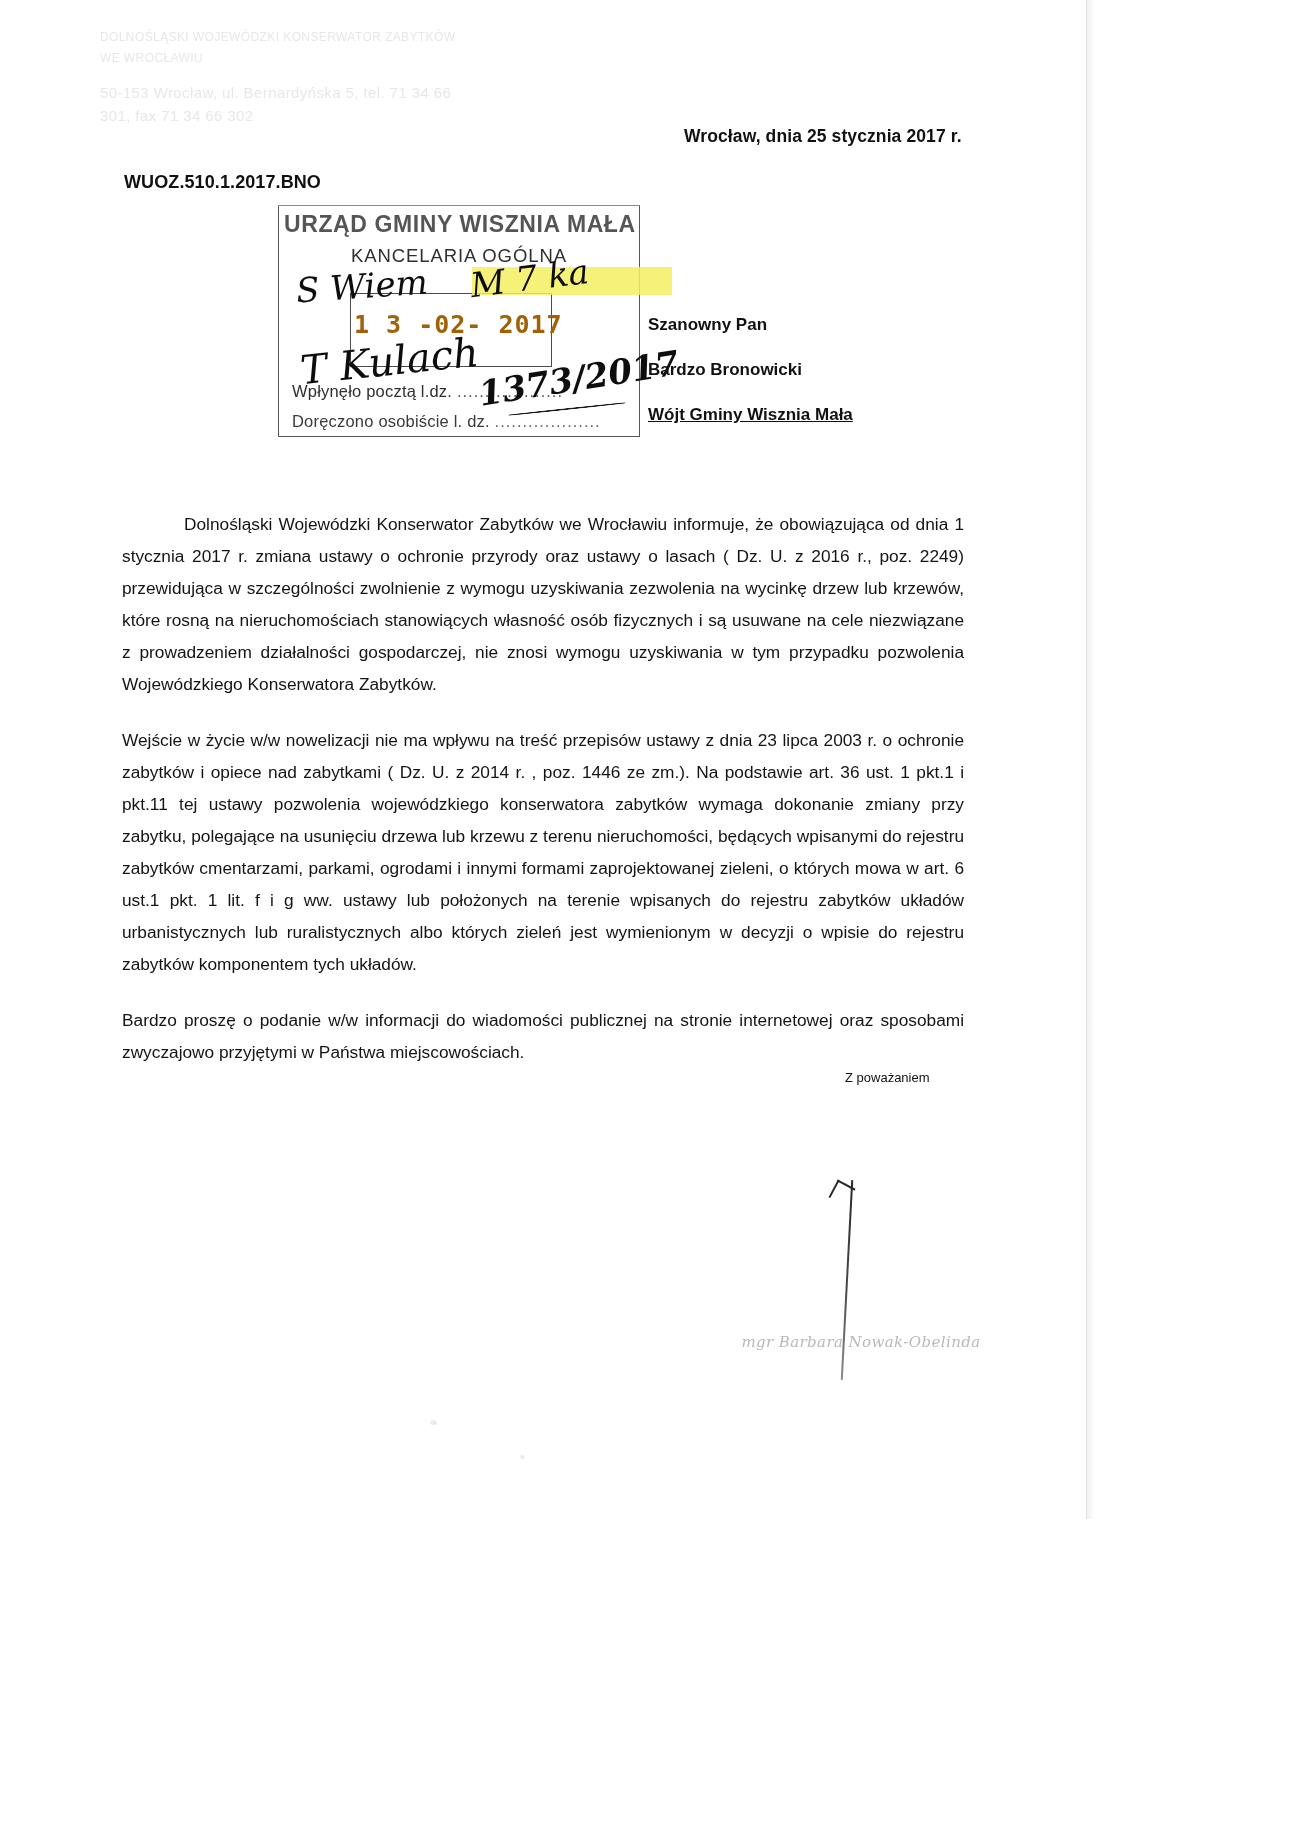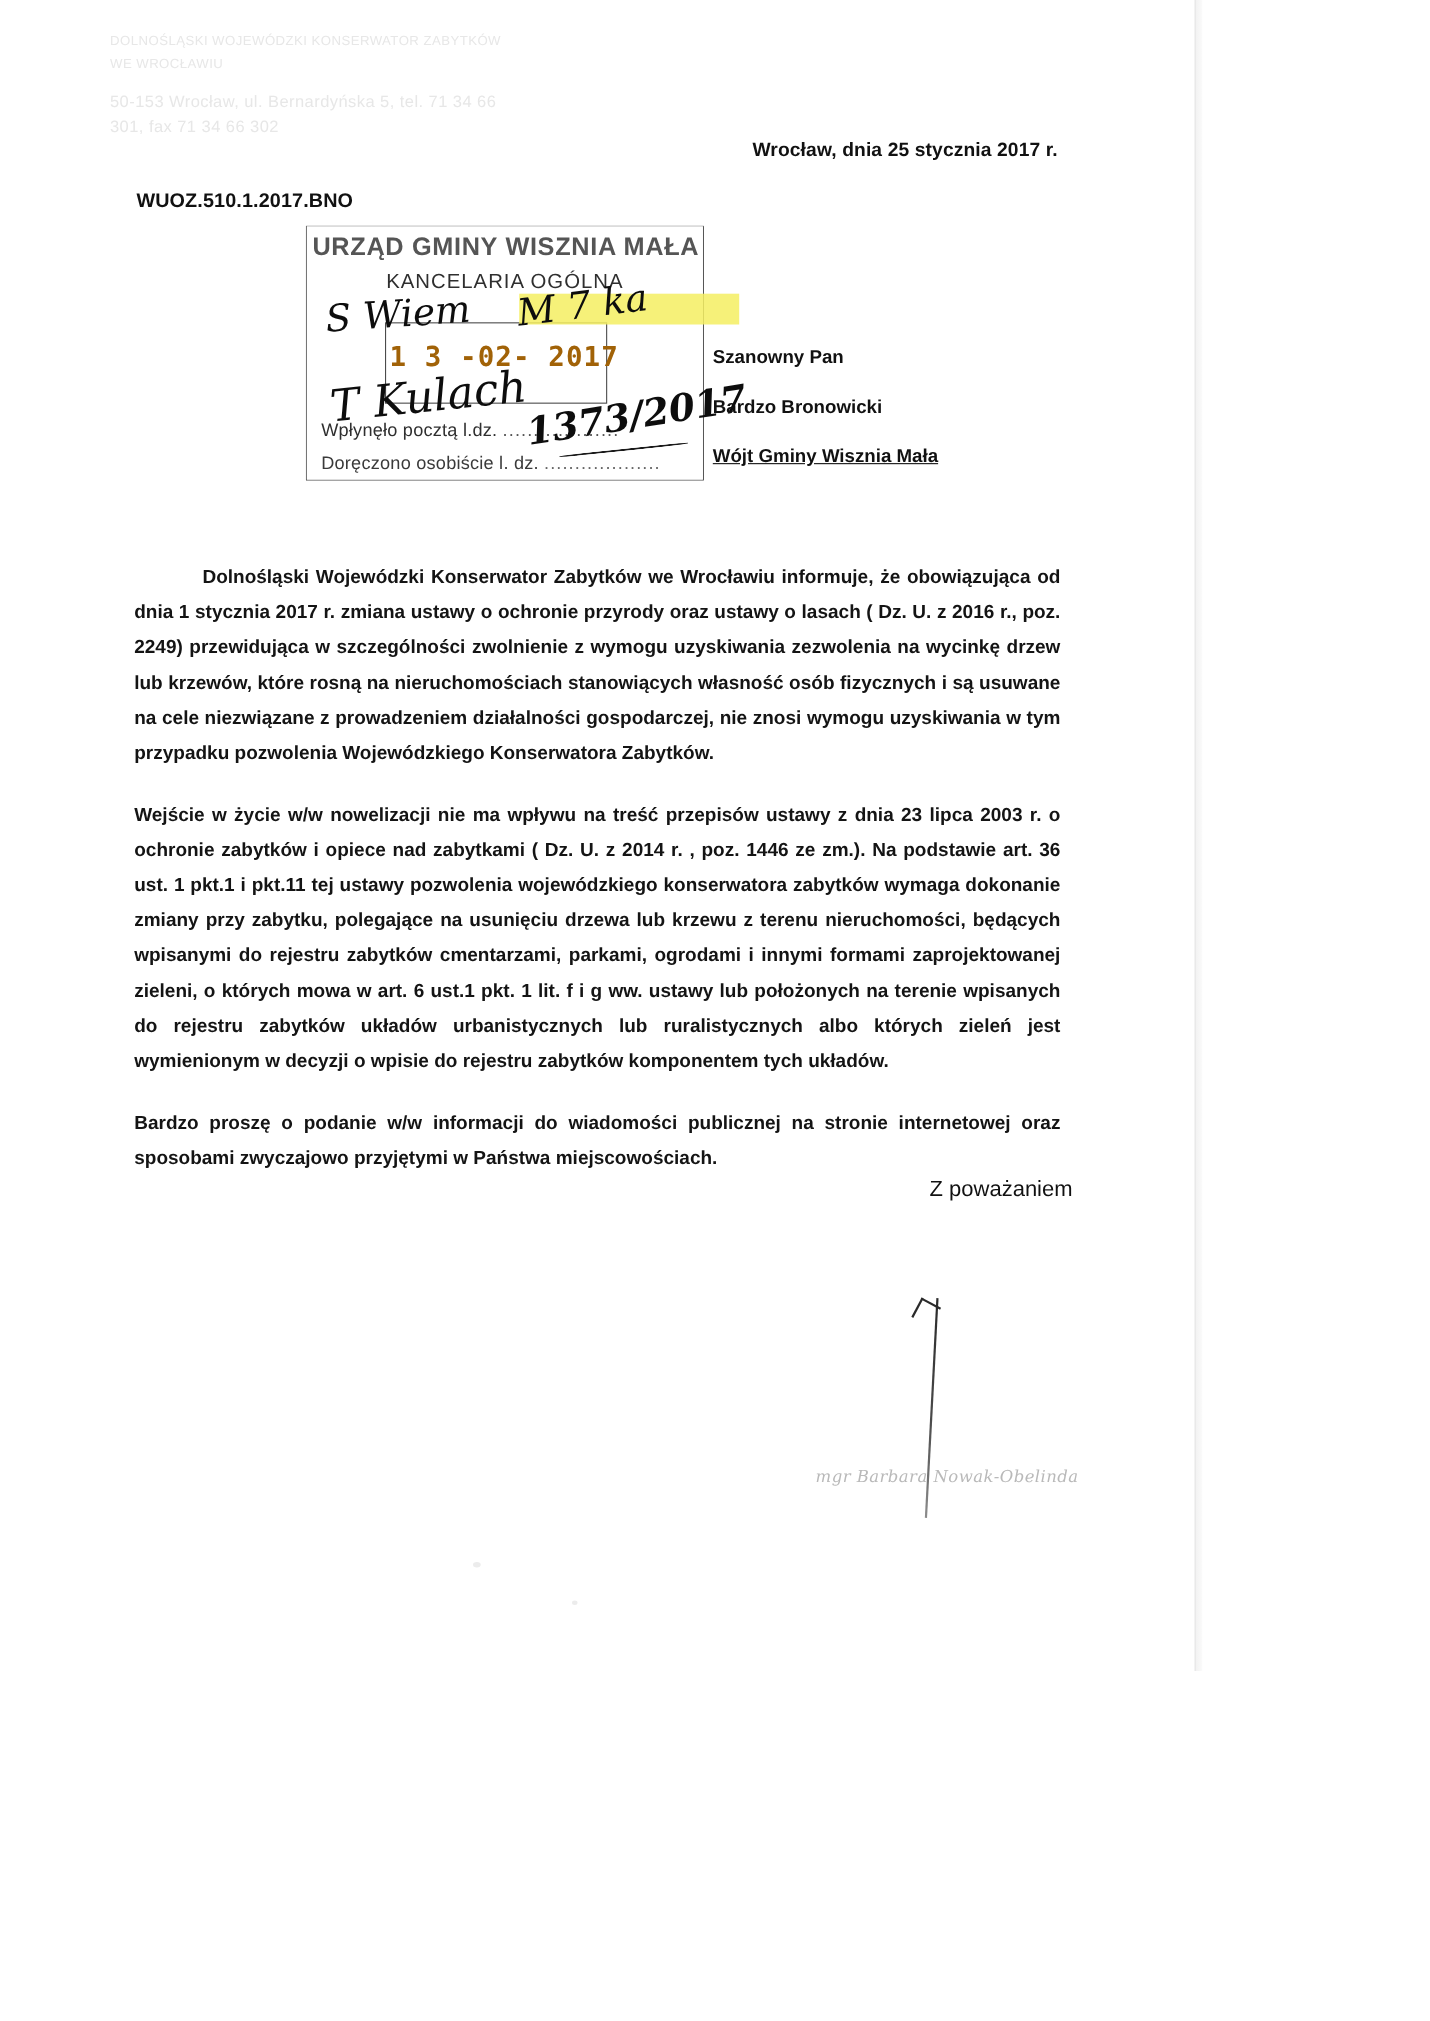--- a/index.html
+++ b/index.html
@@ -192,27 +192,27 @@
   
   .body{
     position:absolute;
     left:122px; top:508px;
     width:860px;
     font-size:17.3px;
     line-height:32px;
     text-align:justify;
     color:#141414;
   }
-  .body p{margin:0 18px 24px 0;font-weight:bold;}
+  .body p{margin:0 18px 24px 0;}
   .body p.indent{text-indent:62px;}
 
   .closing{
     position:absolute;
     left:845px; top:1070px;
-    font-size:20px;
+    font-size:13px;
     white-space:nowrap;
   }
 
   
   .sig-block{
     position:absolute;
     left:730px; top:1268px;
     width:260px;
     text-align:center;
     color:#c9c9c9;

